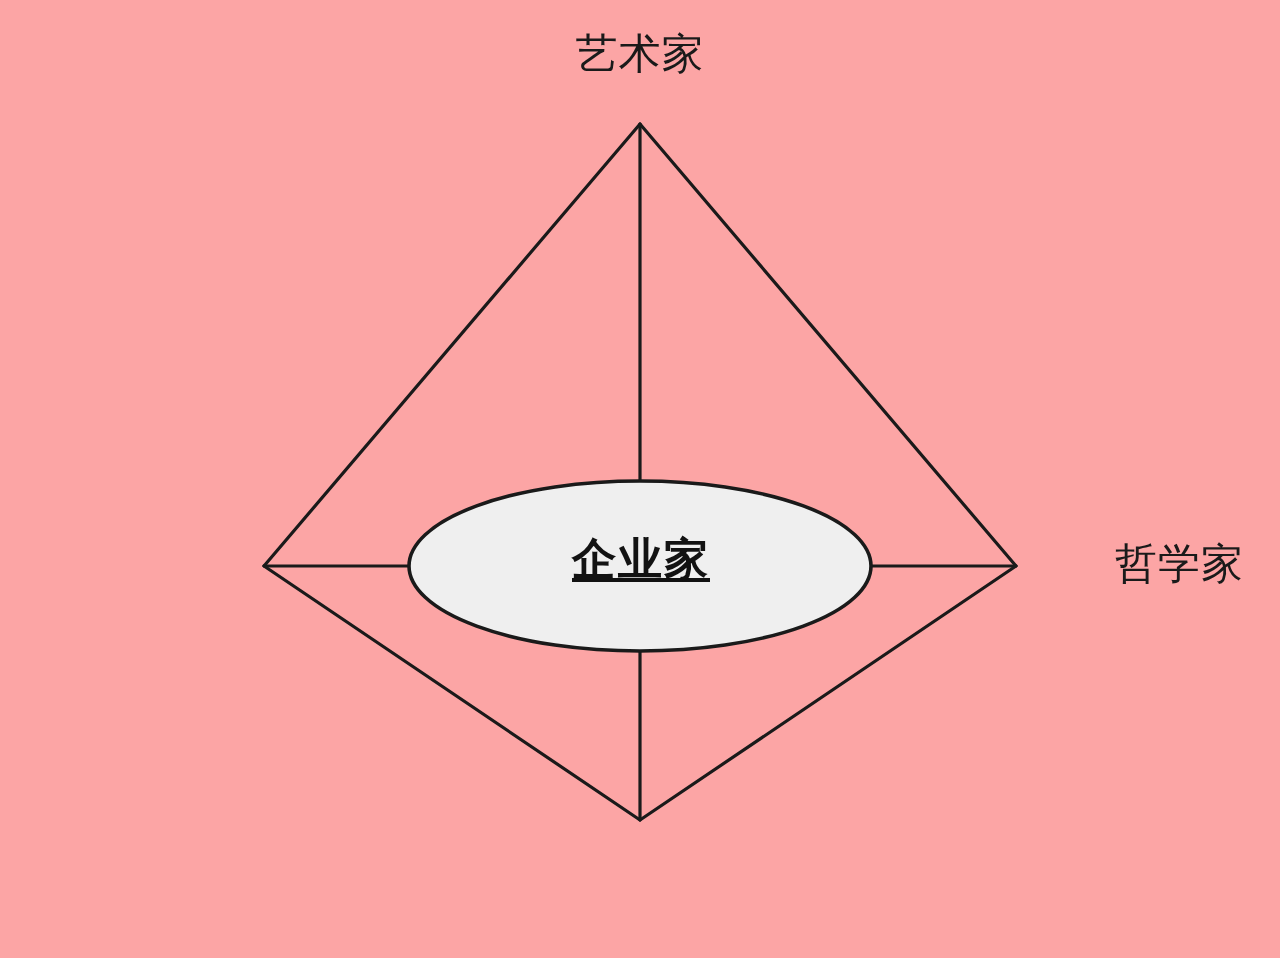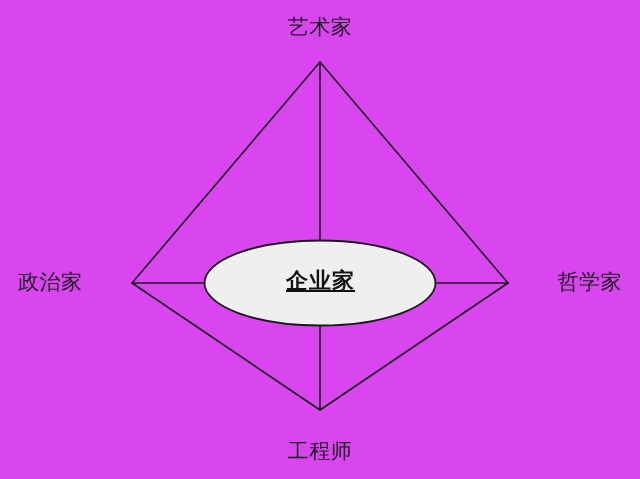--- a/index.html
+++ b/index.html
@@ -8,21 +8,21 @@
     padding: 0;
     background: #ffffff;
   }
   body {
     font-family: "DejaVu Sans", "Liberation Sans", sans-serif;
   }
   #canvas {
     position: relative;
     width: 640px;
     height: 479px;
-    background: #d946ef;
+    background: #fca5a5;
     overflow: hidden;
   }
   #diagram-svg {
     position: absolute;
     left: 0;
     top: 0;
     width: 640px;
     height: 479px;
     display: block;
   }
@@ -90,21 +90,19 @@
     <g>
       <line x1="320" y1="62" x2="320" y2="410" stroke="#1a1a1a" stroke-width="1.6"></line>
       <line x1="132" y1="283" x2="508" y2="283" stroke="#1a1a1a" stroke-width="1.6"></line>
     </g>
 
     <ellipse cx="320" cy="283" rx="115.5" ry="42.5" fill="#efefef" stroke="#1a1a1a" stroke-width="1.8"></ellipse>
   </svg>
 
   <div class="vertex-label label-top">艺术家</div>
 
-  <div class="vertex-label label-left">政治家</div>
 
   <div class="vertex-label label-right">哲学家</div>
 
-  <div class="vertex-label label-bottom">工程师</div>
 
   <div class="center-label">企业家</div>
 
 </div>
 
 </body></html>

